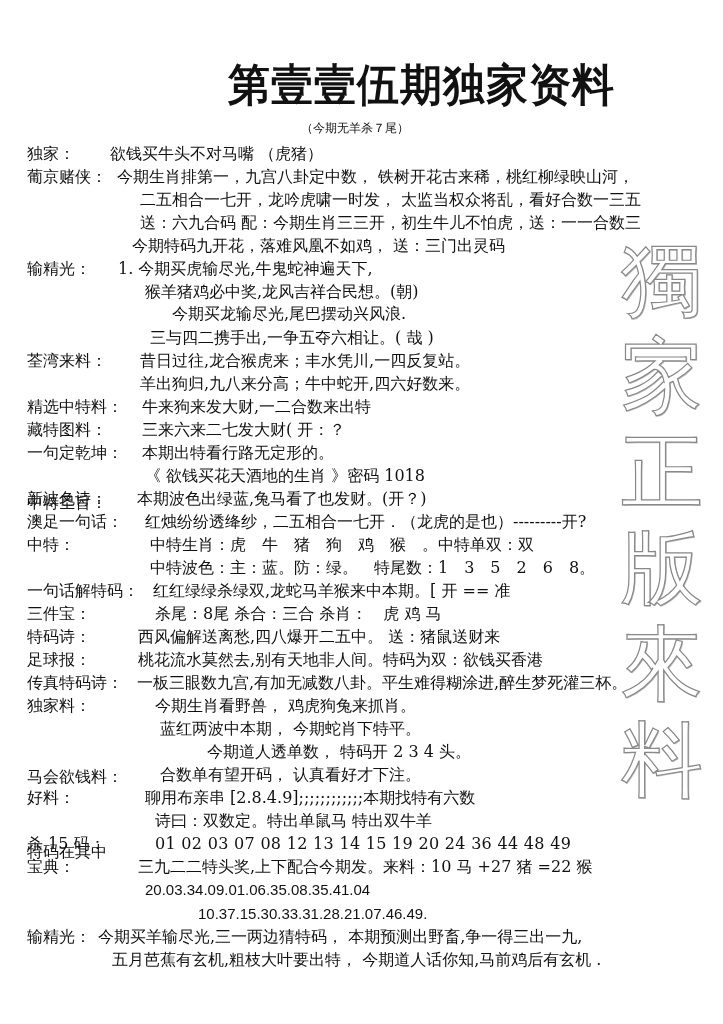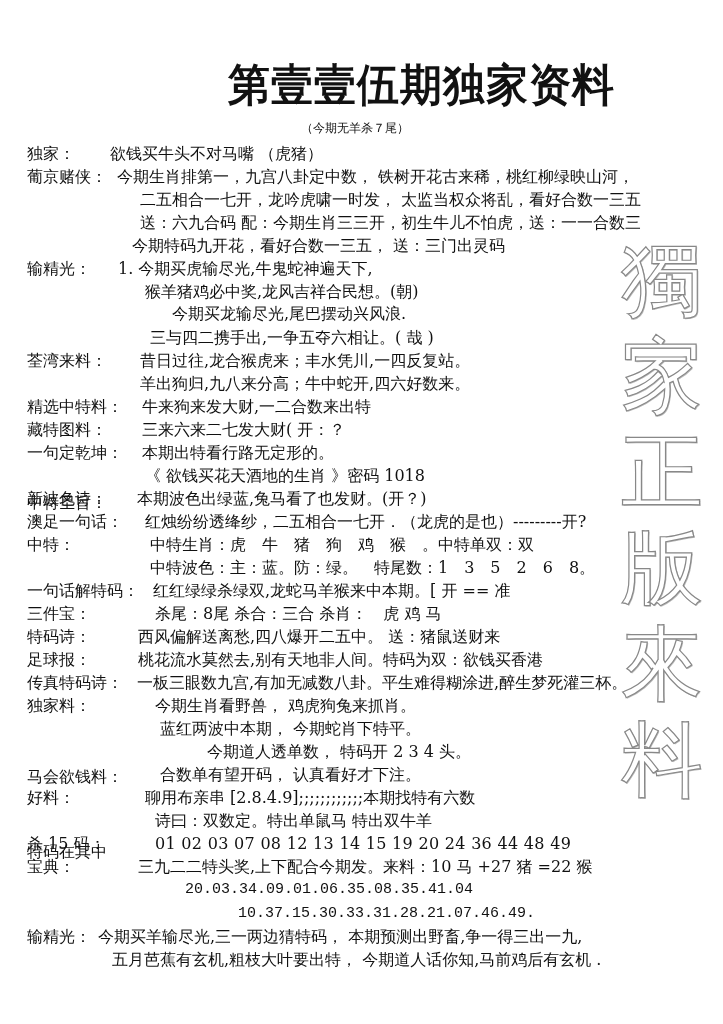--- a/index.html
+++ b/index.html
@@ -8,21 +8,21 @@
     .title { position: absolute; left: 228px; top: 60px; font-size: 42px; font-weight: bold;
              letter-spacing: 1px; line-height: 50px; white-space: nowrap; transform: scaleY(1.05); }
     .sub { position: absolute; left: 281px; top: 120px; font-size: 12px; white-space: nowrap; margin-left: 20px; }
     .ln { position: absolute; font-size: 16px; line-height: 22px; white-space: nowrap; }
     .lbl { position: absolute; left: 27px; font-size: 16px; line-height: 22px; white-space: nowrap; }
     .watermark { position: absolute; left: 612px; top: 232px; width: 100px; }
     .wm-char { display: block; font-size: 82px; line-height: 96px; text-align: center; color: #fff;
                font-family: "DejaVu Serif", serif; font-weight: normal;
                -webkit-text-stroke: 1.2px #888;
                text-shadow: 1px 1px 0 #bbb; }
-    .mono { font-family: Liberation Mono, monospace; font-size: 15px; letter-spacing: 0px; margin-left: 40px; }
+    .mono { font-family: Liberation Sans, sans-serif; font-size: 15px; letter-spacing: 0px; }
   </style>
 </head>
 <body>
 
 <div class="title">第壹壹伍期独家资料</div>
 <div class="sub">（今期无羊杀７尾）</div>
 
 <div class="watermark">
   <span class="wm-char">獨</span>
   <span class="wm-char">家</span>
@@ -32,21 +32,21 @@
   <span class="wm-char">料</span>
 </div>
 
 <div class="lbl" style="top:143px">独家：</div>
 <div class="ln" style="left:110px;top:143px">欲钱买牛头不对马嘴 （虎猪）</div>
 
 <div class="lbl" style="top:166px">葡京赌侠：</div>
 <div class="ln" style="left:117px;top:166px">今期生肖排第一，九宫八卦定中数， 铁树开花古来稀，桃红柳绿映山河，</div>
 <div class="ln" style="left:140px;top:189px">二五相合一七开，龙吟虎啸一时发， 太监当权众将乱，看好合数一三五</div>
 <div class="ln" style="left:140px;top:212px">送：六九合码  配：今期生肖三三开，初生牛儿不怕虎，送：一一合数三</div>
-<div class="ln" style="left:132px;top:235px">今期特码九开花，看好合数一三五， 送：三门出灵码</div>
+<div class="ln" style="left:132px;top:235px">今期特码九开花，落难风凰不如鸡， 送：三门出灵码</div>
 
 <div class="lbl" style="top:258px">输精光：</div>
 <div class="ln" style="left:118px;top:258px">1. 今期买虎输尽光,牛鬼蛇神遍天下,</div>
 <div class="ln" style="left:145px;top:281px">猴羊猪鸡必中奖,龙风吉祥合民想。(朝)</div>
 <div class="ln" style="left:172px;top:303px">今期买龙输尽光,尾巴摆动兴风浪.</div>
 <div class="ln" style="left:150px;top:327px">三与四二携手出,一争五夺六相让。( 哉 )</div>
 
 <div class="lbl" style="top:350px">荃湾来料：</div>
 <div class="ln" style="left:140px;top:350px">昔日过往,龙合猴虎来；丰水凭川,一四反复站。</div>
 <div class="ln" style="left:140px;top:373px">羊出狗归,九八来分高；牛中蛇开,四六好数来。</div>

